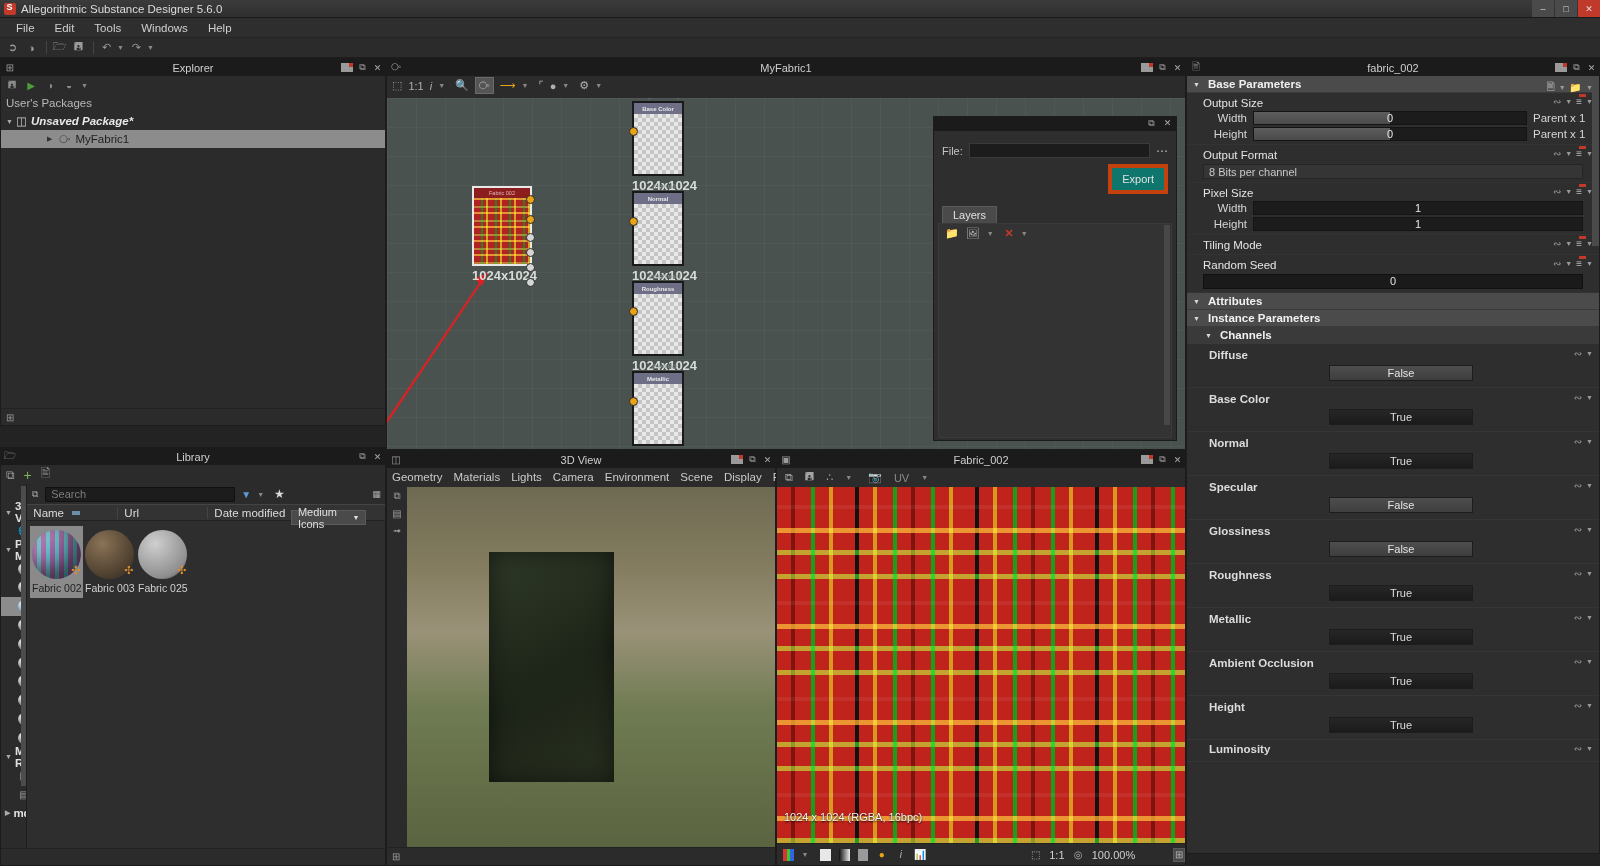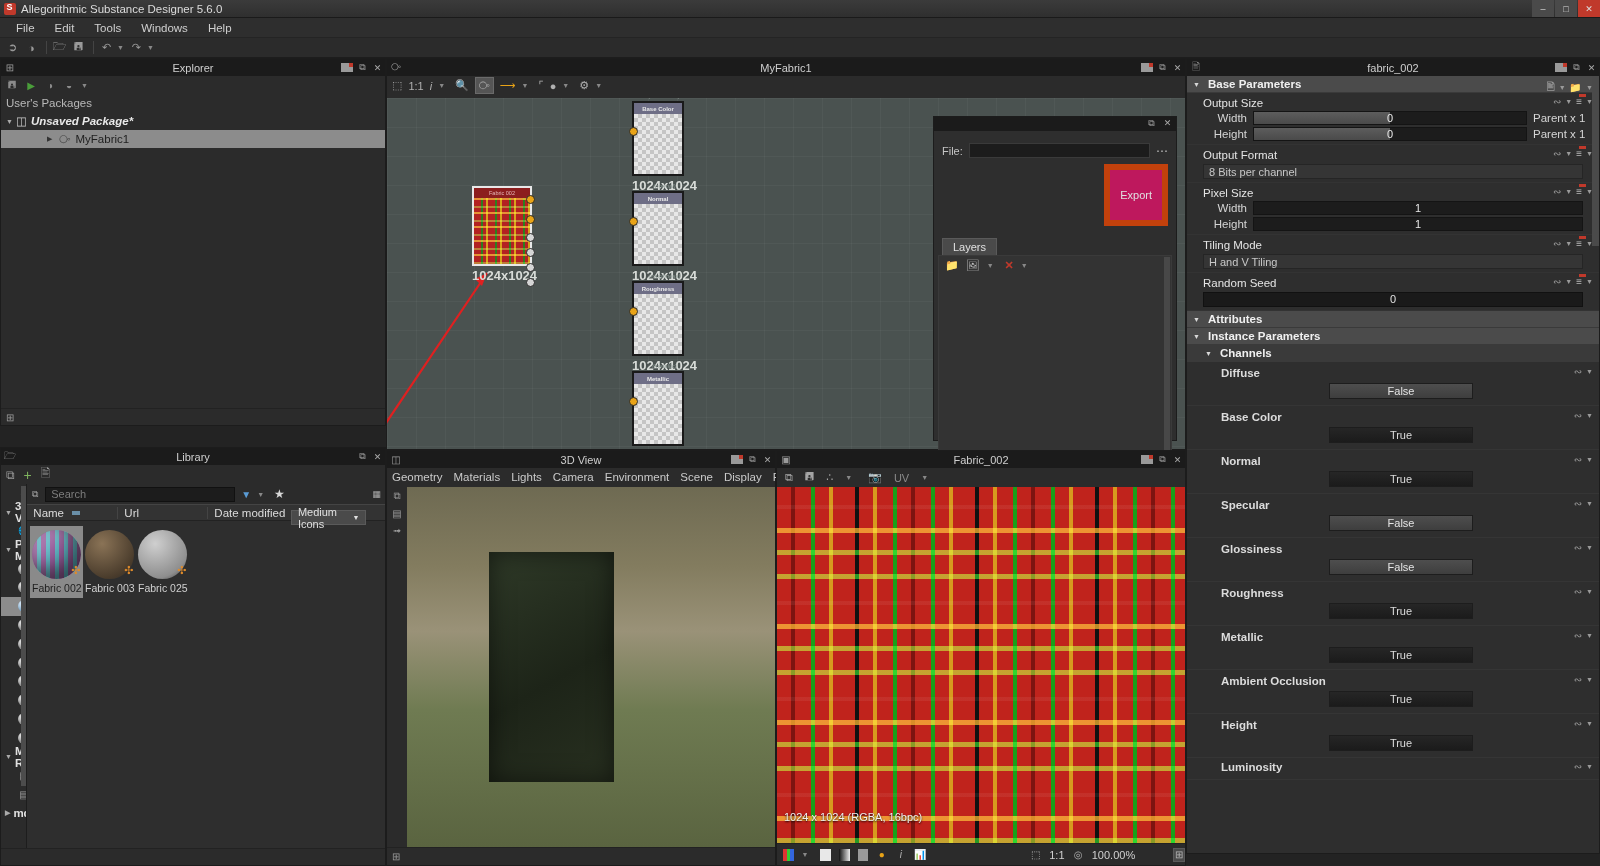--- a/index.html
+++ b/index.html
@@ -136,22 +136,22 @@
   
   #exportp { position:absolute; left:933px; top:116px; width:244px; height:325px;
     background:#2e2e2e; border:1px solid #1c1c1c;}
   .exp-head { height:14px; background:#1b1b1b; position:relative;}
   .exp-head .ptbtns{position:absolute; right:3px; top:1px; display:flex; gap:5px;}
   .exp-file { display:flex; align-items:center; padding:12px 8px 0 8px; gap:6px;}
   .exp-file .lbl { color:#c5c5c5; font-size:11px;}
   .exp-file .inp { flex:1; height:15px; background:#1c1c1c; border:1px solid #3a3a3a;}
   .exp-file .dots { color:#c0c0c0; font-size:12px;}
   .exp-btnrow { display:flex; justify-content:flex-end; padding:6px 8px 0 0;}
-  .exportbtn { background:#be185d; border:6px solid #c2410c; color:#e0e0e0;
-    font-size:11px; padding:19px 10px;}
+  .exportbtn { background:#0f766e; border:4px solid #c2410c; color:#e0e0e0;
+    font-size:11px; padding:5px 10px;}
   .layers-tab { margin:12px 0 0 8px; background:#4a4a4a; border:1px solid #5a5a5a; border-bottom:none;
     display:inline-block; padding:2px 10px; color:#e0e0e0; font-size:11px;}
   .layers-body { margin:0 4px; border:1px solid #3a3a3a; background:#333; height:215px; position:relative;}
   .layers-tools{ height:18px; display:flex; align-items:center; gap:7px; padding-left:6px;}
   .layers-tools .lt { color:#c0c0c0; font-size:11px;}
   .layers-tools .lt.del{ color:#c0392b; font-weight:bold;}
   .layers-scroll{ position:absolute; right:1px; top:1px; width:6px; height:200px; background:#484848;}
 
   
   #view3d { left:386px; top:450px; width:390px; height:416px; }
@@ -218,21 +218,21 @@
   .slider .val { position:absolute; width:100%; text-align:center; top:0px; color:#e8e8e8; font-size:11px;}
   .slider.full .fill { width:100%; background:none;}
   .parentx { width:60px; color:#d5d5d5; font-size:11.5px;}
   .combo { height:15px; margin-top:3px; background:#353535; border:1px solid #252525; color:#c8c8c8;
     font-size:11px; display:flex; align-items:center; padding-left:5px;}
   .seedbar { height:15px; margin-top:3px; background:#1a1a1a; border:1px solid #111; position:relative;}
   .seedbar .val{ position:absolute; width:100%; text-align:center; color:#e0e0e0; font-size:11px;}
   .pathbox { height:15px; margin-top:3px; background:#333; border:1px solid #262626; color:#c3c3c3;
     font-size:11px; display:flex; align-items:center; padding-left:5px;}
   .chrow { padding:5px 6px 6px 22px; border-bottom:1px solid #353535; position:relative;}
-  .chrow .clabel { color:#dcdcdc; font-size:11.5px; font-weight:bold;margin-left:12px;}
+  .chrow .clabel { color:#dcdcdc; font-size:11.5px; font-weight:bold;}
   .boolbtn { width:144px; height:16px; margin:4px auto 0 auto; display:flex; align-items:center;
     justify-content:center; font-size:11px; border:1px solid #1d1d1d; }
   .boolbtn.t { background:linear-gradient(#262626,#1b1b1b); color:#dcdcdc;}
   .boolbtn.f { background:linear-gradient(#4e4e4e,#3e3e3e); color:#e4e4e4;}
   .pr-rightscroll{ position:absolute; right:0; top:17px; width:7px; height:170px; background:#4a4a4a;}
 
   
   .statusbar { position:absolute; left:0; bottom:0; width:1600px; height:12px; background:#2b2b2b;
     display:flex; align-items:center; justify-content:flex-end; padding-right:6px;
     color:#b5b5b5; font-size:10px; border-top:1px solid #1d1d1d;}
@@ -744,21 +744,20 @@
       </div>
 
       <div class="prow">
         <div class="plabel">Tiling Mode</div>
         <div class="picons">
           <span class="fx">∾</span>
           <span class="ca">▼</span>
           <span class="lv">≡</span>
           <span class="ca">▼</span>
         </div>
-        <div class="combo" style="margin-right:10px;">H and V Tiling</div>
       </div>
 
       <div class="prow">
         <div class="plabel">Random Seed</div>
         <div class="picons">
           <span class="fx">∾</span>
           <span class="ca">▼</span>
           <span class="lv">≡</span>
           <span class="ca">▼</span>
         </div>

